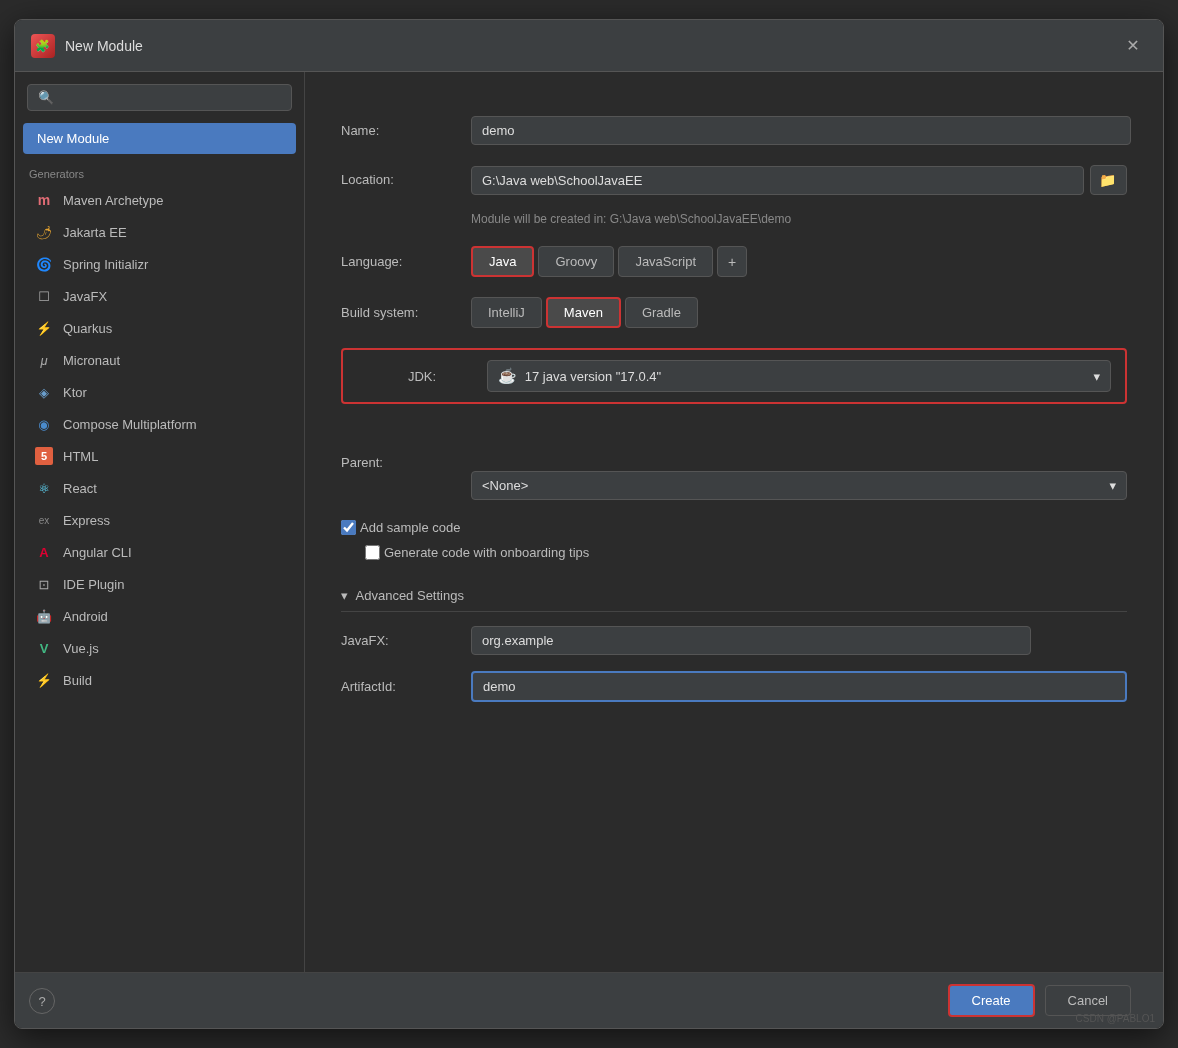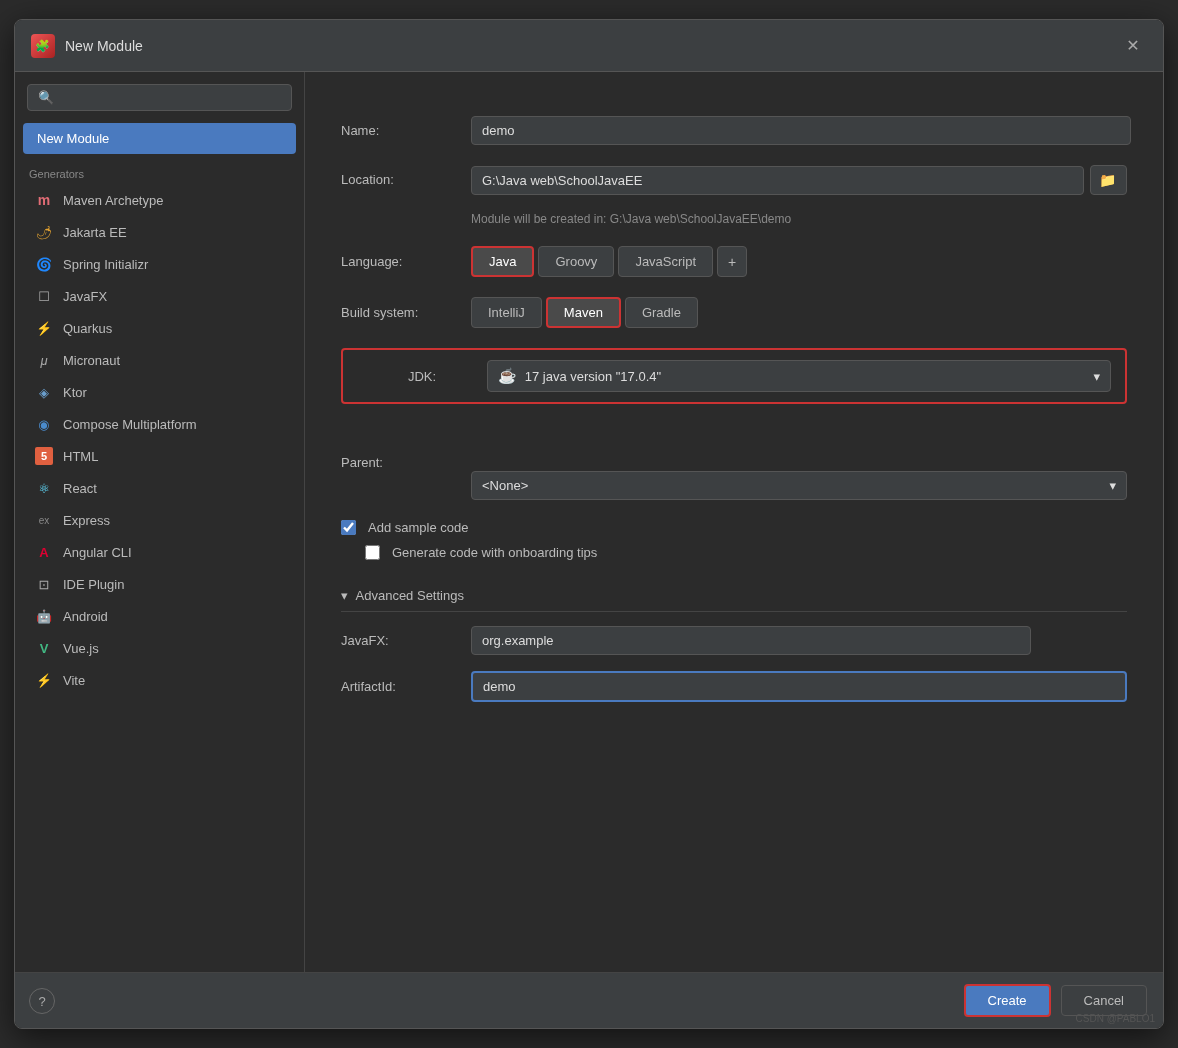--- a/index.html
+++ b/index.html
@@ -259,21 +259,21 @@
       font-size: 13px;
       cursor: pointer;
       display: flex;
       align-items: center;
       justify-content: space-between;
       width: 100%;
     }
     .checkbox-row {
       display: flex;
       align-items: center;
-      gap: 12px;
+      gap: 4px;
       margin-bottom: 10px;
       padding-left: 0;
     }
     .checkbox-row input[type=checkbox] {
       width: 15px;
       height: 15px;
       cursor: pointer;
       accent-color: #4a7abf;
     }
     .advanced-section {
@@ -317,21 +317,21 @@
       font-size: 13px;
       width: 100%;
     }
     .footer {
       height: 56px;
       background: #3c3f41;
       border-top: 1px solid #444;
       display: flex;
       align-items: center;
       justify-content: flex-end;
-      padding: 0 16px;
+      padding: 0 32px;
       gap: 10px;
       flex-shrink: 0;
     }
     .btn-create {
       background: #4a7abf;
       border: 2px solid #cc3333;
       border-radius: 4px;
       padding: 7px 22px;
       color: #fff;
       font-size: 13px;
@@ -453,21 +453,21 @@
       <div class="sidebar-item">
         <span class="sidebar-icon" style="color:#6aaf50;">🤖</span>
         <span>Android</span>
       </div>
       <div class="sidebar-item">
         <span class="sidebar-icon" style="color:#42b883;font-weight:bold;">V</span>
         <span>Vue.js</span>
       </div>
       <div class="sidebar-item">
         <span class="sidebar-icon" style="color:#bd34fe;">⚡</span>
-        <span>Vite</span>
+        <span>Build</span>
       </div>
     </div>
 
     <div class="main">
 
       <div class="form-row">
         <div class="form-label">Name:</div>
         <div class="form-control-wrap">
           <input class="text-input" type="text" value="demo" style="width: 660px;">
         </div>

